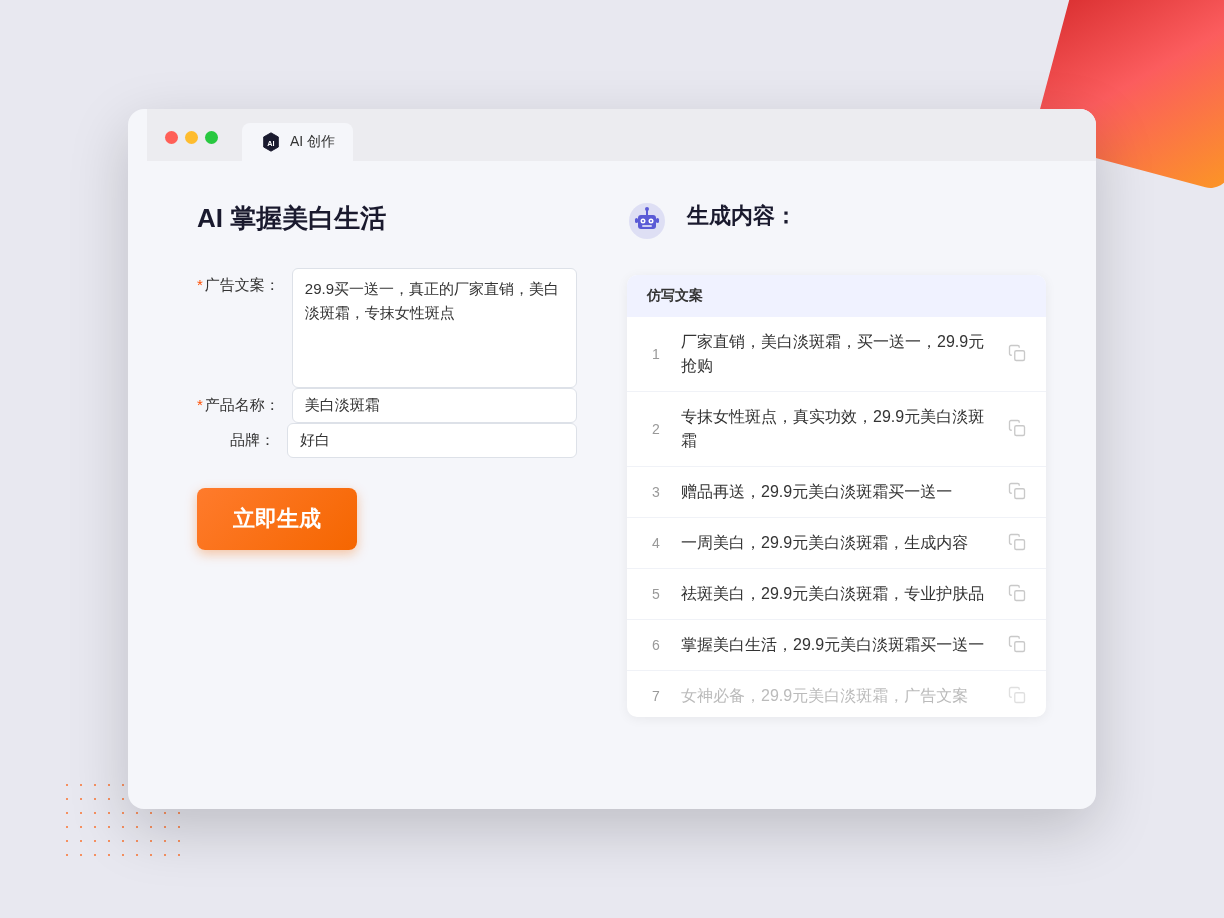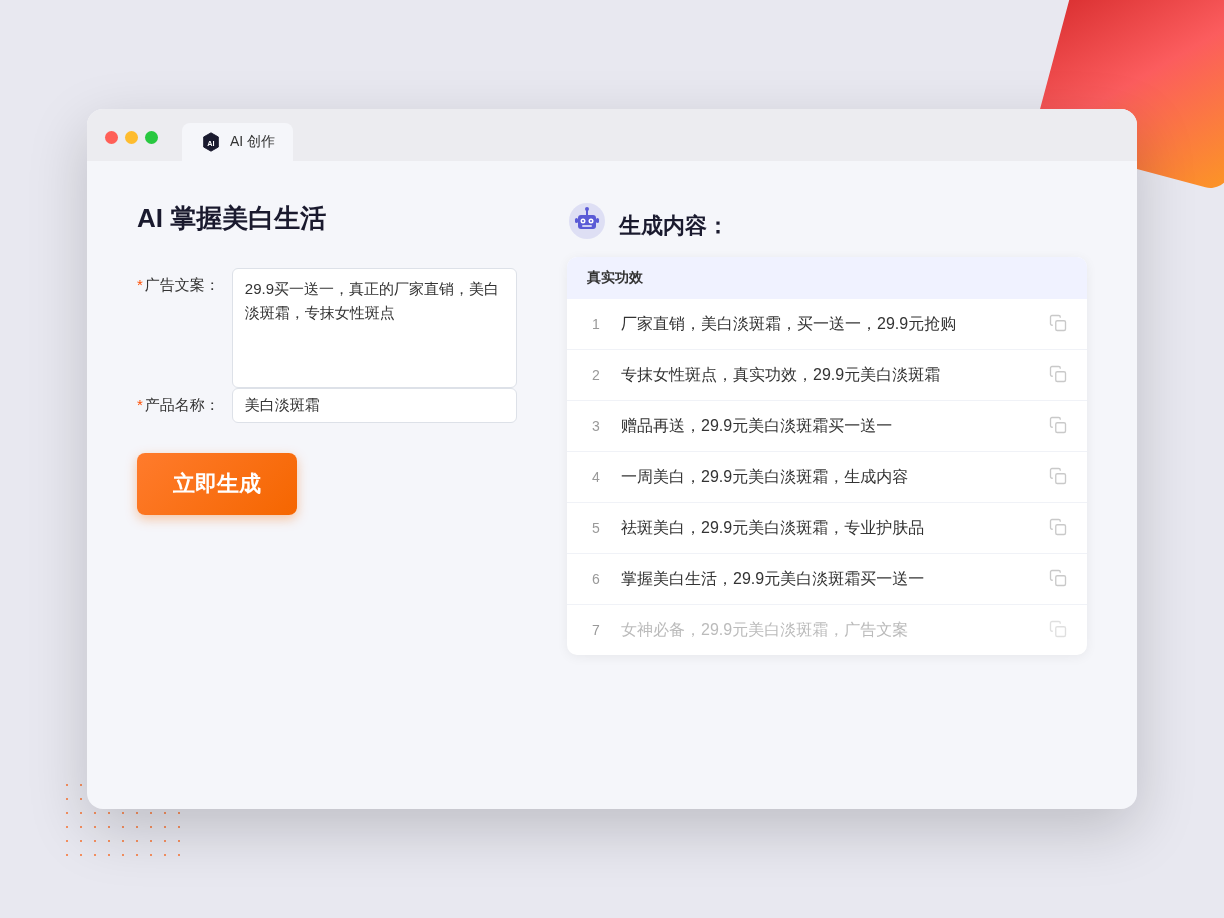--- a/index.html
+++ b/index.html
@@ -33,28 +33,29 @@
       left: 60px;
       width: 120px;
       height: 80px;
       background-image: radial-gradient(circle, #ff5500 1.5px, transparent 1.5px);
       background-size: 14px 14px;
       opacity: 0.6;
     }
 
     
     .browser-window {
-      width: 1050px;
+      width: 968px;
       min-height: 700px;
       background: #f5f6fa;
       border-radius: 16px;
       box-shadow: 0 20px 60px rgba(0,0,0,0.18);
       overflow: hidden;
       position: relative;
       z-index: 10;
+      padding-left: 19px;
     }
 
     
     .browser-chrome {
       background: #ececf0;
       padding: 14px 18px 0 18px;
       display: flex;
       align-items: center;
       gap: 14px;
     }
@@ -171,23 +172,23 @@
       box-shadow: 0 4px 12px rgba(245, 102, 0, 0.35);
     }
 
     
     .right-panel {
       flex: 1;
     }
 
     .results-header {
       display: flex;
-      align-items: flex-end;
-      gap: 12px;
-      margin-bottom: 16px;
+      align-items: flex-start;
+      gap: 20px;
+      margin-bottom: 34px;
     }
 
     .results-title {
       font-size: 22px;
       font-weight: 600;
       color: #1a1a2e;
     }
 
     .results-table {
       background: white;
@@ -285,20 +286,24 @@
 
       
       <div class="form-group">
         <div class="form-label">
           <span class="required-star">*</span><span>产品名称：</span>
         </div>
         <input class="form-input" type="text" value="美白淡斑霜" style="">
       </div>
 
       
+      <div class="form-group">
+        <div class="form-label">品牌：</div>
+        <input class="form-input" type="text" value="好白" style="">
+      </div>
 
       
       <button class="generate-btn">立即生成</button>
     </div>
 
     <div class="right-panel">
       <div class="results-header">
 
         <svg class="robot-icon" viewBox="0 0 40 40" fill="none">
           <circle cx="20" cy="20" r="18" fill="#5b5bd6" opacity="0.15"></circle>
@@ -316,21 +321,21 @@
           <circle cx="20" cy="8" r="2" fill="#5b5bd6"></circle>
 
           <rect x="8" y="17" width="3" height="5" rx="1.5" fill="#5b5bd6"></rect>
           <rect x="29" y="17" width="3" height="5" rx="1.5" fill="#5b5bd6"></rect>
         </svg>
         <span class="results-title">生成内容：</span>
       </div>
 
       <div class="results-table">
         <div class="table-header">
-          <span>真实功效</span>
+          <span>仿写文案</span>
         </div>
         <div class="results-scroll" id="results-list">
 
         <div class="table-row">
               <span class="row-num">1</span>
               <span class="row-text">厂家直销，美白淡斑霜，买一送一，29.9元抢购</span>
               <span style="cursor: pointer; opacity: 0.35; font-size: 15px; color: rgb(102, 102, 102);"><svg width="18" height="18" viewBox="0 0 24 24" fill="none" stroke="currentColor" stroke-width="1.8">
                   <rect x="9" y="9" width="13" height="13" rx="2"></rect>
                   <path d="M5 15H4a2 2 0 0 1-2-2V4a2 2 0 0 1 2-2h9a2 2 0 0 1 2 2v1"></path>
                 </svg></span>

